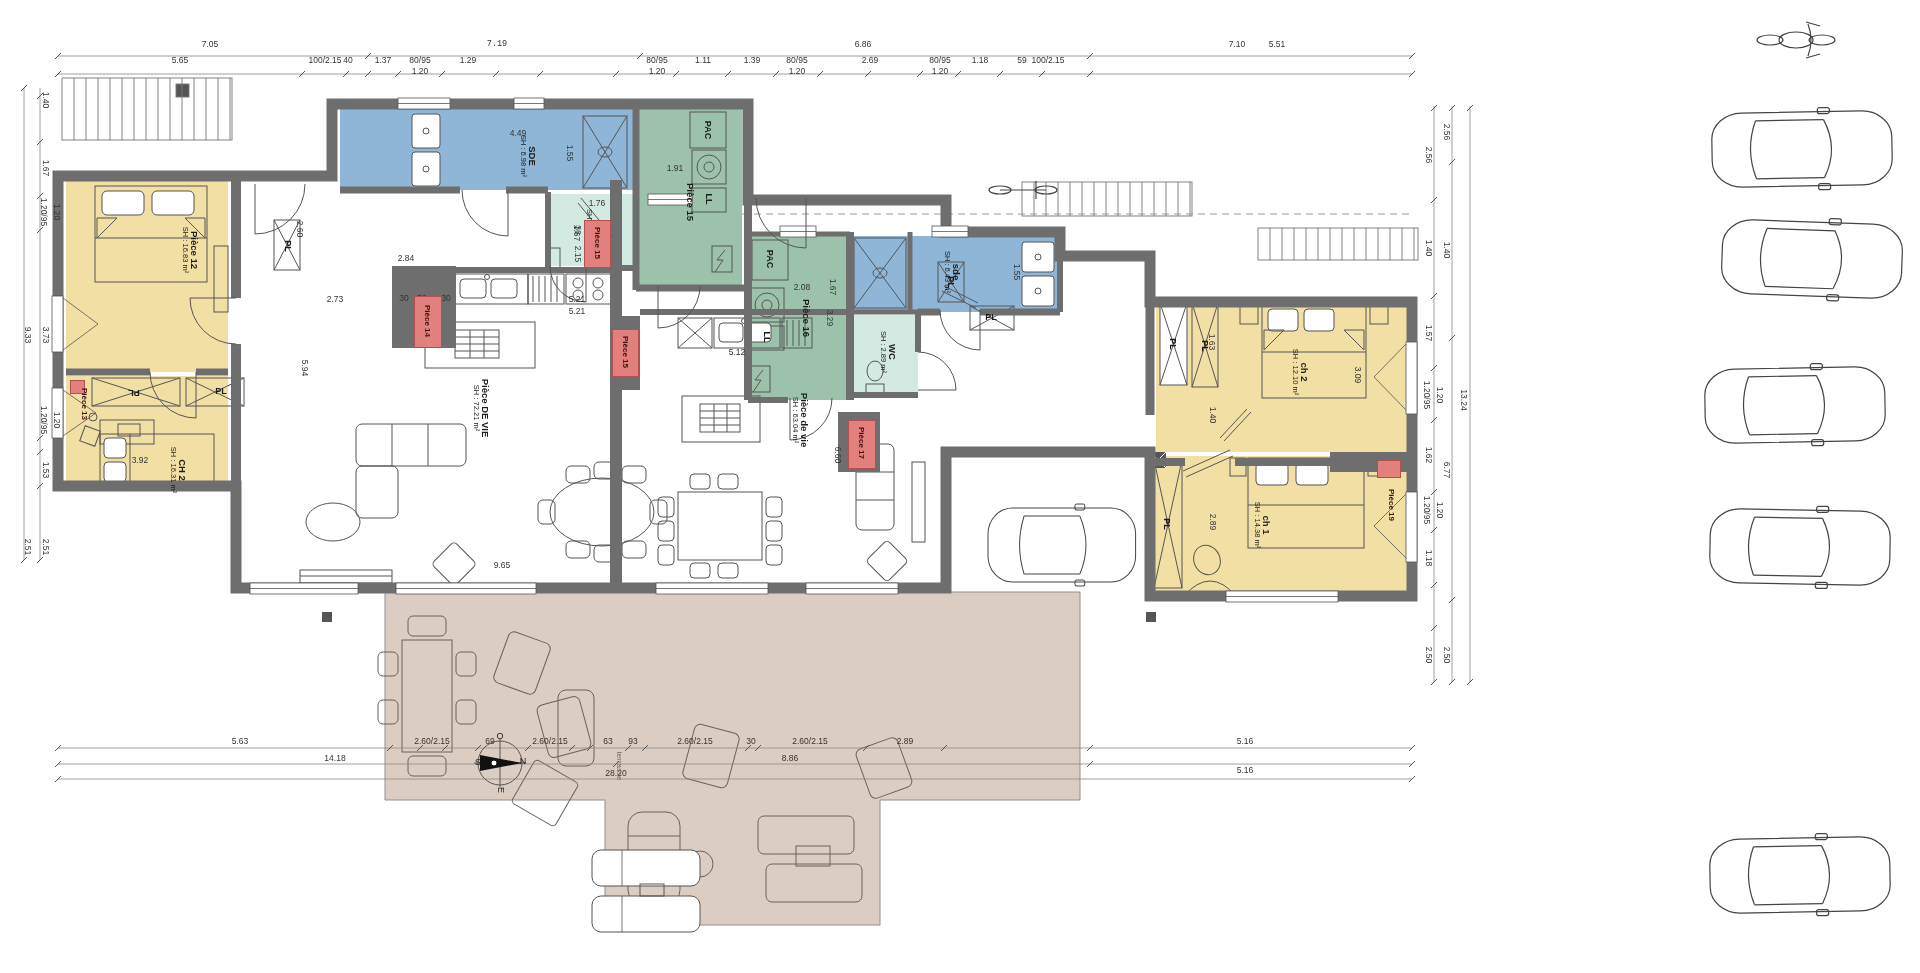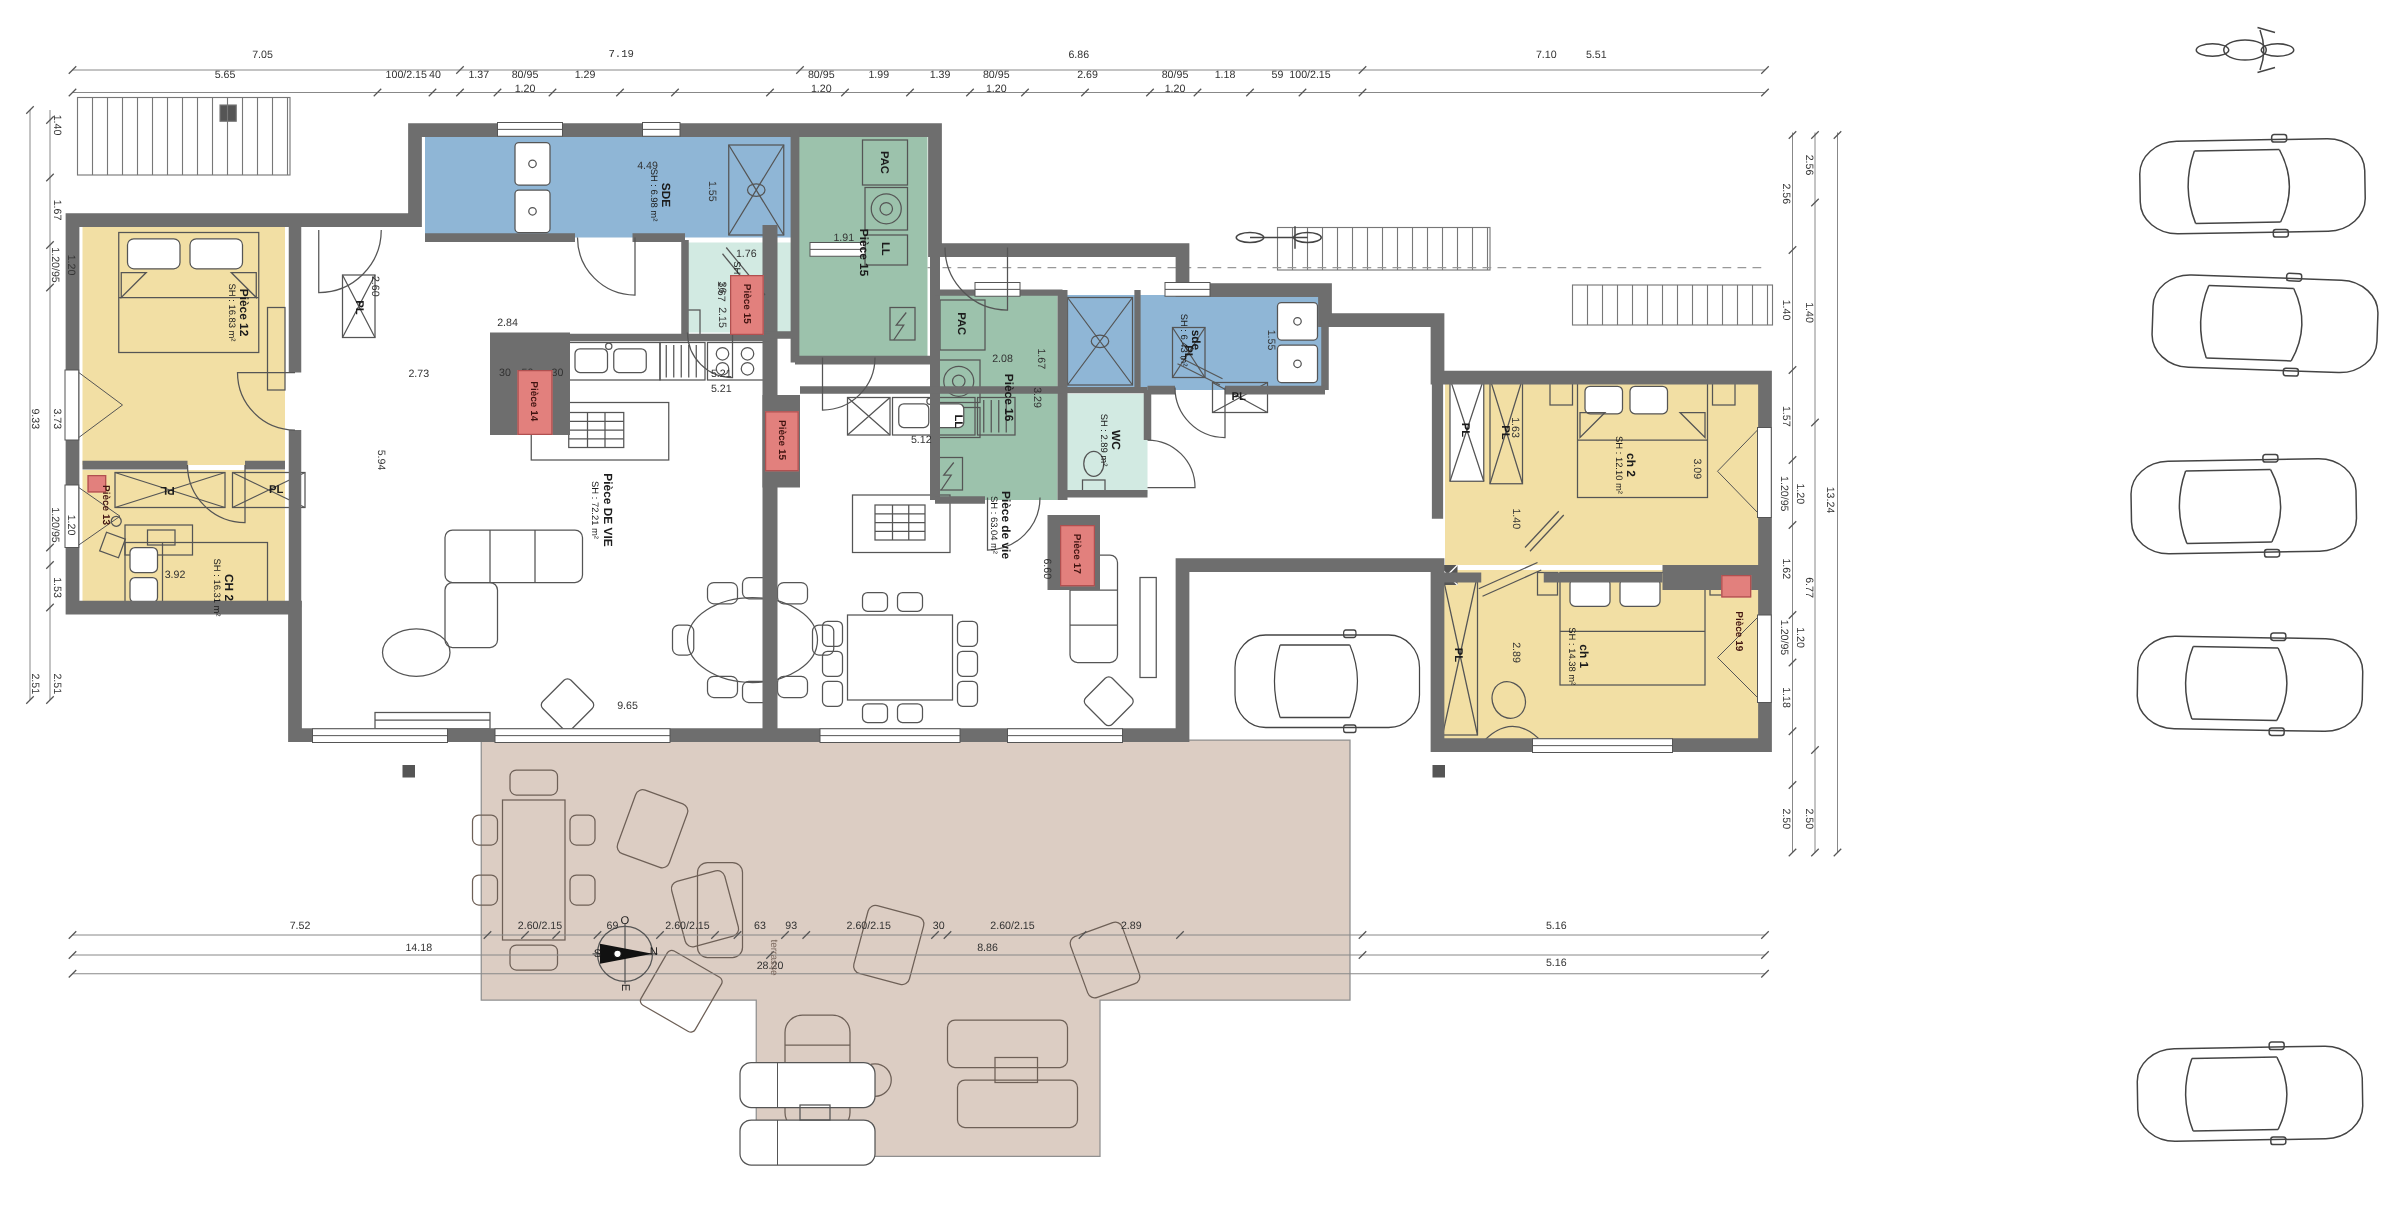--- a/index.html
+++ b/index.html
@@ -600,32 +600,32 @@
       <div class="lbl dim" style="left: 1237px; top: 44px; transform: translate(-50%, -50%) rotate(0deg);">7.10</div>
       <div class="lbl dim" style="left: 180px; top: 60px; transform: translate(-50%, -50%) rotate(0deg);">5.65</div>
       <div class="lbl dim" style="left: 325px; top: 60px; transform: translate(-50%, -50%) rotate(0deg);">100/2.15</div>
       <div class="lbl dim" style="left: 348px; top: 60px; transform: translate(-50%, -50%) rotate(0deg);">40</div>
       <div class="lbl dim" style="left: 383px; top: 60px; transform: translate(-50%, -50%) rotate(0deg);">1.37</div>
       <div class="lbl dim" style="left: 420px; top: 60px; transform: translate(-50%, -50%) rotate(0deg);">80/95</div>
       <div class="lbl dim" style="left: 420px; top: 71px; transform: translate(-50%, -50%) rotate(0deg);">1.20</div>
       <div class="lbl dim" style="left: 468px; top: 60px; transform: translate(-50%, -50%) rotate(0deg);">1.29</div>
       <div class="lbl dim" style="left: 657px; top: 60px; transform: translate(-50%, -50%) rotate(0deg);">80/95</div>
       <div class="lbl dim" style="left: 657px; top: 71px; transform: translate(-50%, -50%) rotate(0deg);">1.20</div>
-      <div class="lbl dim" style="left: 703px; top: 60px; transform: translate(-50%, -50%) rotate(0deg);">1.99</div>
+      <div class="lbl dim" style="left: 703px; top: 60px; transform: translate(-50%, -50%) rotate(0deg);">1.11</div>
       <div class="lbl dim" style="left: 752px; top: 60px; transform: translate(-50%, -50%) rotate(0deg);">1.39</div>
       <div class="lbl dim" style="left: 797px; top: 60px; transform: translate(-50%, -50%) rotate(0deg);">80/95</div>
       <div class="lbl dim" style="left: 797px; top: 71px; transform: translate(-50%, -50%) rotate(0deg);">1.20</div>
       <div class="lbl dim" style="left: 870px; top: 60px; transform: translate(-50%, -50%) rotate(0deg);">2.69</div>
       <div class="lbl dim" style="left: 940px; top: 60px; transform: translate(-50%, -50%) rotate(0deg);">80/95</div>
       <div class="lbl dim" style="left: 940px; top: 71px; transform: translate(-50%, -50%) rotate(0deg);">1.20</div>
       <div class="lbl dim" style="left: 980px; top: 60px; transform: translate(-50%, -50%) rotate(0deg);">1.18</div>
       <div class="lbl dim" style="left: 1022px; top: 60px; transform: translate(-50%, -50%) rotate(0deg);">59</div>
       <div class="lbl dim" style="left: 1048px; top: 60px; transform: translate(-50%, -50%) rotate(0deg);">100/2.15</div>
       <div class="lbl dim" style="left: 1277px; top: 44px; transform: translate(-50%, -50%) rotate(0deg);">5.51</div>
-      <div class="lbl dim" style="left: 240px; top: 741px; transform: translate(-50%, -50%) rotate(0deg);">7.52</div>
+      <div class="lbl dim" style="left: 240px; top: 741px; transform: translate(-50%, -50%) rotate(0deg);">5.63</div>
       <div class="lbl dim" style="left: 432px; top: 741px; transform: translate(-50%, -50%) rotate(0deg);">2.60/2.15</div>
       <div class="lbl dim" style="left: 490px; top: 741px; transform: translate(-50%, -50%) rotate(0deg);">69</div>
       <div class="lbl dim" style="left: 550px; top: 741px; transform: translate(-50%, -50%) rotate(0deg);">2.60/2.15</div>
       <div class="lbl dim" style="left: 608px; top: 741px; transform: translate(-50%, -50%) rotate(0deg);">63</div>
       <div class="lbl dim" style="left: 633px; top: 741px; transform: translate(-50%, -50%) rotate(0deg);">93</div>
       <div class="lbl dim" style="left: 695px; top: 741px; transform: translate(-50%, -50%) rotate(0deg);">2.60/2.15</div>
       <div class="lbl dim" style="left: 751px; top: 741px; transform: translate(-50%, -50%) rotate(0deg);">30</div>
       <div class="lbl dim" style="left: 810px; top: 741px; transform: translate(-50%, -50%) rotate(0deg);">2.60/2.15</div>
       <div class="lbl dim" style="left: 905px; top: 741px; transform: translate(-50%, -50%) rotate(0deg);">2.89</div>
       <div class="lbl dim" style="left: 1245px; top: 741px; transform: translate(-50%, -50%) rotate(0deg);">5.16</div>
@@ -656,21 +656,21 @@
       <div class="lbl dim" style="left: 1440px; top: 510px; transform: translate(-50%, -50%) rotate(90deg);">1.20</div>
       <div class="lbl dim" style="left: 1429px; top: 558px; transform: translate(-50%, -50%) rotate(90deg);">1.18</div>
       <div class="lbl dim" style="left: 1447px; top: 470px; transform: translate(-50%, -50%) rotate(90deg);">6.77</div>
       <div class="lbl dim" style="left: 1464px; top: 400px; transform: translate(-50%, -50%) rotate(90deg);">13.24</div>
       <div class="lbl dim" style="left: 1429px; top: 655px; transform: translate(-50%, -50%) rotate(90deg);">2.50</div>
       <div class="lbl dim" style="left: 1447px; top: 655px; transform: translate(-50%, -50%) rotate(90deg);">2.50</div>
       <div class="lbl dim" style="left: 518px; top: 133px; transform: translate(-50%, -50%) rotate(0deg);">4.49</div>
       <div class="lbl dim" style="left: 570px; top: 153px; transform: translate(-50%, -50%) rotate(90deg);">1.55</div>
       <div class="lbl dim" style="left: 597px; top: 203px; transform: translate(-50%, -50%) rotate(0deg);">1.76</div>
       <div class="lbl dim" style="left: 577px; top: 233px; transform: translate(-50%, -50%) rotate(90deg);">1.67</div>
-      <div class="lbl dim" style="left: 675px; top: 190px; transform: translate(-50%, -50%) rotate(0deg);">1.91</div>
+      <div class="lbl dim" style="left: 675px; top: 168px; transform: translate(-50%, -50%) rotate(0deg);">1.91</div>
       <div class="lbl dim" style="left: 406px; top: 258px; transform: translate(-50%, -50%) rotate(0deg);">2.84</div>
       <div class="lbl dim" style="left: 335px; top: 299px; transform: translate(-50%, -50%) rotate(0deg);">2.73</div>
       <div class="lbl dim" style="left: 404px; top: 298px; transform: translate(-50%, -50%) rotate(0deg);">30</div>
       <div class="lbl dim" style="left: 422px; top: 298px; transform: translate(-50%, -50%) rotate(0deg);">50</div>
       <div class="lbl dim" style="left: 446px; top: 298px; transform: translate(-50%, -50%) rotate(0deg);">30</div>
       <div class="lbl dim" style="left: 577px; top: 299px; transform: translate(-50%, -50%) rotate(0deg);">5.21</div>
       <div class="lbl dim" style="left: 577px; top: 311px; transform: translate(-50%, -50%) rotate(0deg);">5.21</div>
       <div class="lbl dim" style="left: 300px; top: 229px; transform: translate(-50%, -50%) rotate(90deg);">2.60</div>
       <div class="lbl dim" style="left: 305px; top: 368px; transform: translate(-50%, -50%) rotate(90deg);">5.94</div>
       <div class="lbl dim" style="left: 502px; top: 565px; transform: translate(-50%, -50%) rotate(0deg);">9.65</div>

